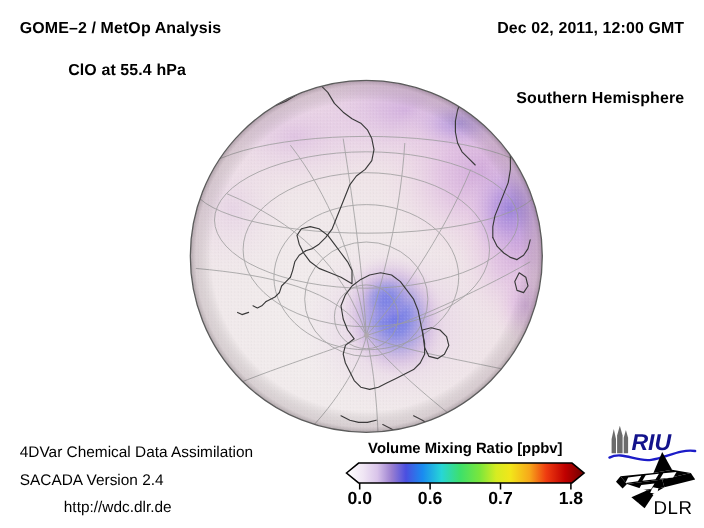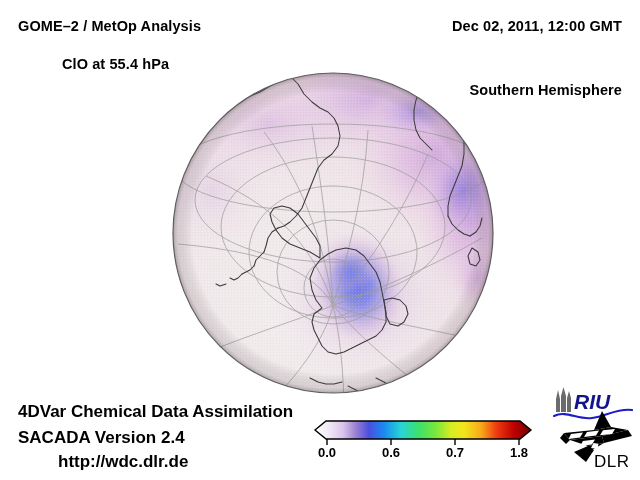--- a/index.html
+++ b/index.html
@@ -34,22 +34,22 @@
     left: 172px;
     top: 72px;
     width: 322px;
     height: 322px;
   }
   #globe-svg { display: block; width: 322px; height: 322px; }
 
   .footer-line {
     position: absolute;
     left: 18px;
-    font-size: 17px;
-    font-weight: bold;
+    font-size: 14px;
+    font-weight: normal;
     white-space: nowrap;
   }
   #footer-0 { top: 402px; }
   #footer-1 { top: 428px; }
   #footer-2 { top: 452px; margin-left: 40px; }
 
   #colorbar-block {
     position: absolute;
     left: 312px;
     top: 400px;
@@ -75,21 +75,21 @@
   #colorbar-ticklabels {
     position: absolute;
     left: 0;
     top: 45px;
     width: 222px;
     height: 20px;
   }
   .tick-label {
     position: absolute;
     top: 0;
-    font-size: 13px;
+    font-size: 16px;
     font-weight: bold;
     transform: translateX(-50%);
     white-space: nowrap;
   }
 
   #logo-riu {
     position: absolute;
     left: 552px;
     top: 372px;
     width: 82px;
@@ -275,20 +275,21 @@
 
     <circle cx="161" cy="233" r="2.2" fill="#b0a8ae"></circle>
   </svg>
 </div>
 
 <div class="footer-line" id="footer-0">4DVar Chemical Data Assimilation</div>
 <div class="footer-line" id="footer-1">SACADA Version 2.4</div>
 <div class="footer-line" id="footer-2">http://wdc.dlr.de</div>
 
 <div id="colorbar-block">
+  <div id="colorbar-title">Volume Mixing Ratio [ppbv]</div>
 
   <svg id="colorbar-svg" viewBox="0 0 222 27" preserveAspectRatio="none">
     <defs>
       <linearGradient id="cbar-grad" x1="0" y1="0" x2="1" y2="0">
         <stop offset="0.000" stop-color="#ffffff"></stop>
         <stop offset="0.070" stop-color="#f0e6f4"></stop>
         <stop offset="0.130" stop-color="#d9c4ea"></stop>
         <stop offset="0.190" stop-color="#9a7fd0"></stop>
         <stop offset="0.250" stop-color="#4a4fe0"></stop>
         <stop offset="0.320" stop-color="#1a8bf0"></stop>

